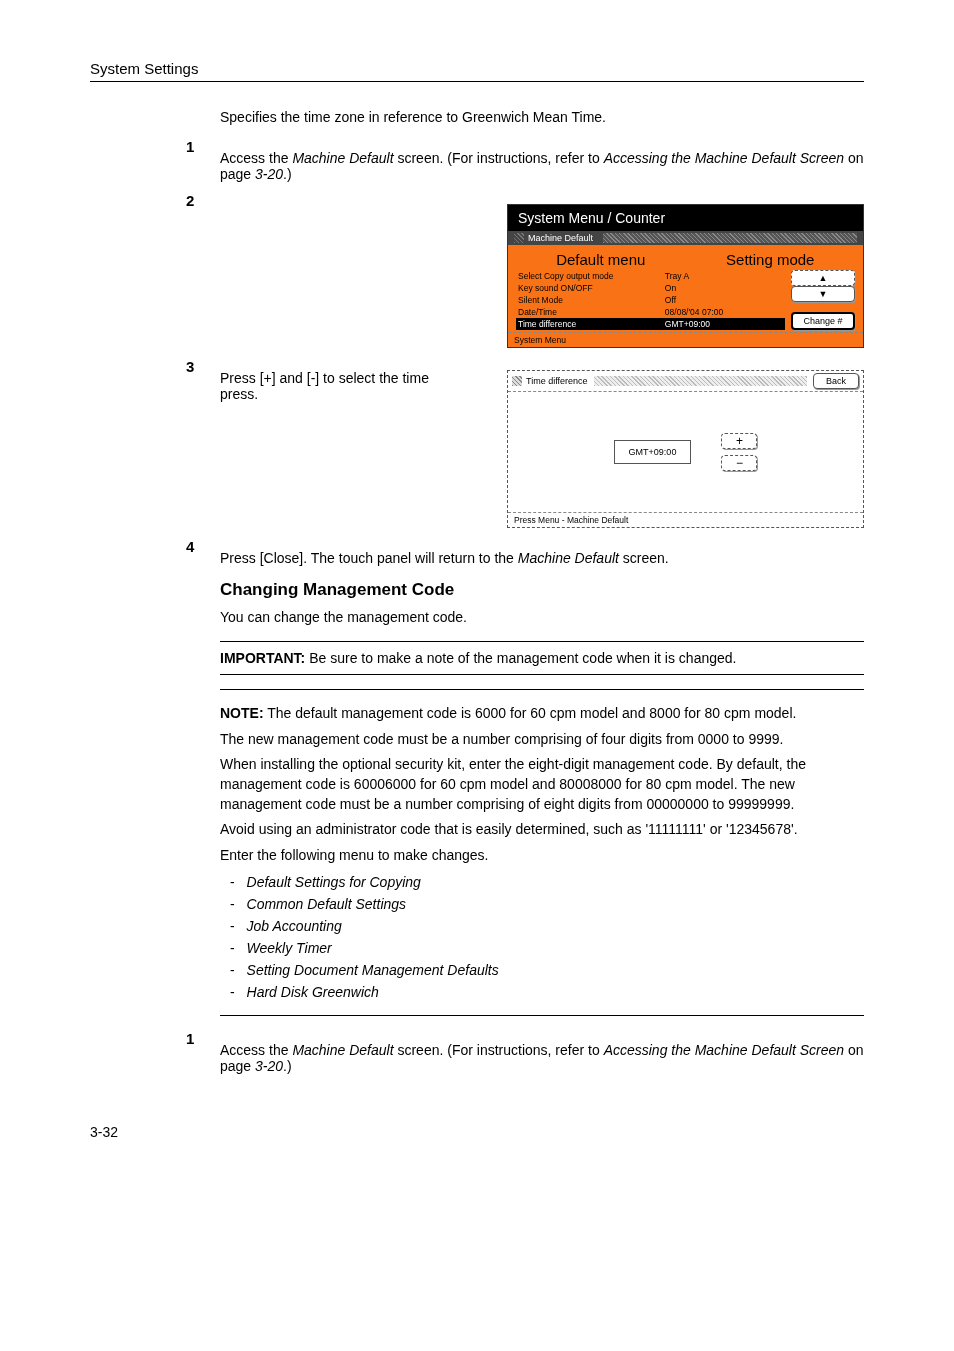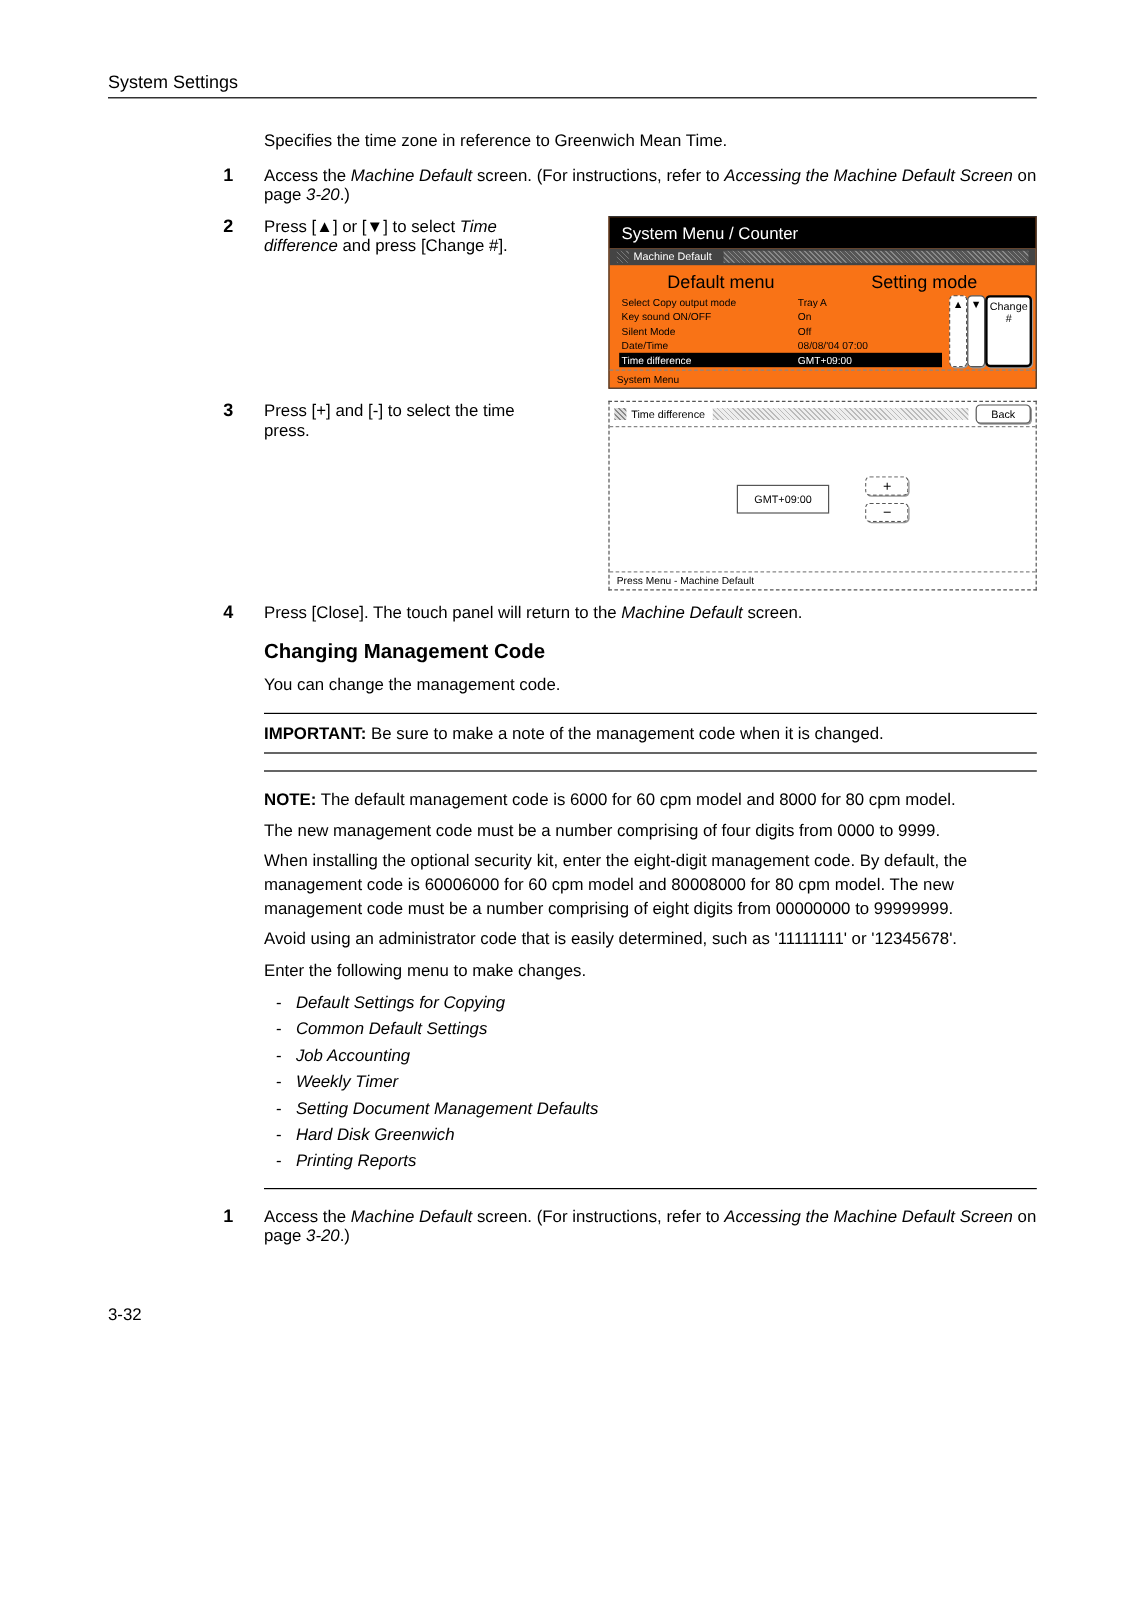--- a/index.html
+++ b/index.html
@@ -30,21 +30,21 @@
     display: flex;
     margin: 10px 0;
   }
   .step-num {
     width: 34px;
     margin-left: -34px;
     font-weight: bold;
     font-size: 15px;
     flex-shrink: 0;
   }
-  .step-body { flex: 1; }
+  .step-body { flex: 1; margin-top: 12px; }
   .em { font-style: italic; }
   .bold { font-weight: bold; }
   .hr-box {
     border-top: 1px solid #000;
     border-bottom: 1px solid #000;
     padding: 8px 0;
     margin: 14px 0;
   }
   ul.dash {
     list-style: none;
@@ -109,21 +109,21 @@
     flex: 1;
     font-size: 8.5px;
   }
   .panel .list-row { display: flex; padding: 1px 0; }
   .panel .list-row.sel { background: #000; color: #fff; }
   .panel .list-row > div:first-child { width: 55%; padding-left: 2px; }
   .panel .list-row > div:last-child { width: 45%; }
   .panel .btncol {
     width: 64px;
     display: flex;
-    flex-direction: row;
+    flex-direction: column;
     gap: 0;
     margin-left: 6px;
   }
   .softbtn {
     border: 1px solid #555;
     border-radius: 4px;
     text-align: center;
     padding: 2px 2px;
     font-size: 9px;
     box-shadow: 1px 1px 0 #999;
@@ -204,23 +204,20 @@
   <div class="step-row">
     <div class="step-num">1</div>
     <div class="step-body">
       <span>Access the </span><span class="em">Machine Default</span><span> screen. (For instructions, refer to </span><span class="em">Accessing the Machine Default Screen</span><span> on page </span><span class="em">3-20</span><span>.)</span>
     </div>
   </div>
 
   <div class="step-row">
     <div class="step-num">2</div>
     <div class="step-body step-with-right">
-      <div class="left-text">
-        <span>Press [</span><span class="tri">▲</span><span>] or [</span><span class="tri">▼</span><span>] to select </span><span class="em">Time difference</span><span> and press [Change #].</span>
-      </div>
       <div class="right-panel">
         <div class="panel">
           <div class="titlebar">System Menu / Counter</div>
           <div class="subbar">
             <span class="hatch"></span>
             <span>Machine Default</span>
             <span class="rightfill"></span>
           </div>
           <div class="inner">
             <div class="headers">
@@ -309,21 +306,20 @@
     <p>When installing the optional security kit, enter the eight-digit management code. By default, the management code is 60006000 for 60 cpm model and 80008000 for 80 cpm model. The new management code must be a number comprising of eight digits from 00000000 to 99999999.</p>
     <p>Avoid using an administrator code that is easily determined, such as '11111111' or '12345678'.</p>
     <p>Enter the following menu to make changes.</p>
     <ul class="dash">
       <li>Default Settings for Copying</li>
       <li>Common Default Settings</li>
       <li>Job Accounting</li>
       <li>Weekly Timer</li>
       <li>Setting Document Management Defaults</li>
       <li>Hard Disk Greenwich</li>
-      <li>Printing Reports</li>
     </ul>
   </div>
 
   <div class="step-row">
     <div class="step-num">1</div>
     <div class="step-body">
       <span>Access the </span><span class="em">Machine Default</span><span> screen. (For instructions, refer to </span><span class="em">Accessing the Machine Default Screen</span><span> on page </span><span class="em">3-20</span><span>.)</span>
     </div>
   </div>
 

